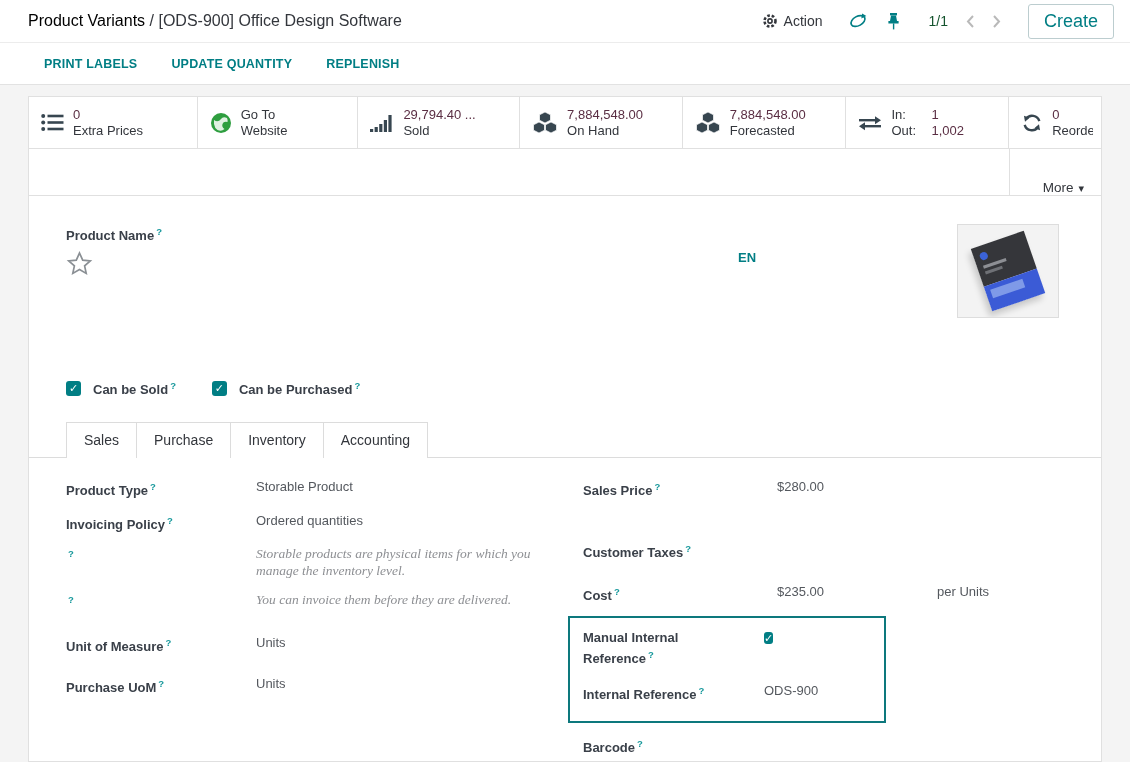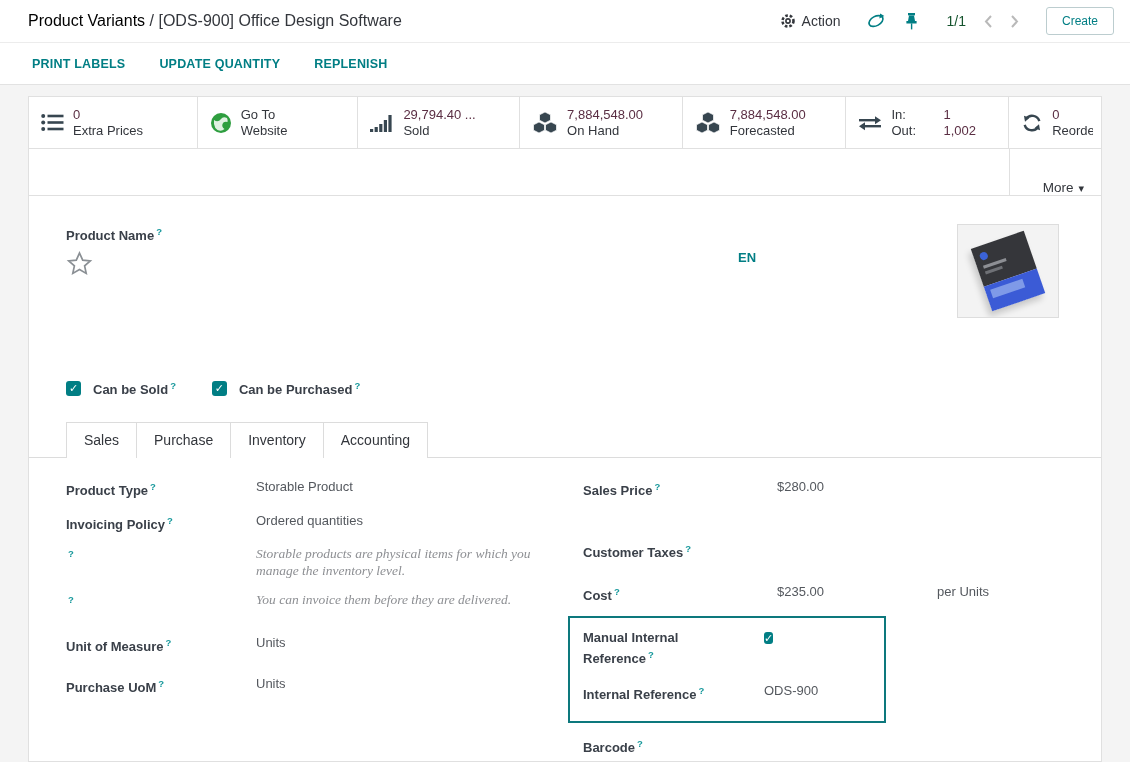--- a/index.html
+++ b/index.html
@@ -10,40 +10,40 @@
   .breadcrumb-bar { height:43px; background:#fff; display:flex; align-items:center; padding:0 16px 0 28px; border-bottom:1px solid #ececec; }
   .breadcrumb { font-size:16px; color:#33363c; white-space:nowrap; }
   .breadcrumb .bc-link { color:#000000; cursor:pointer; }
   .top-right { margin-left:auto; display:flex; align-items:center; }
   .action-menu { display:flex; align-items:center; gap:6px; color:#33363c; font-size:14px; cursor:pointer; }
   .icon-btn { display:inline-flex; align-items:center; justify-content:center; width:26px; height:26px; cursor:pointer; }
   .sync-btn { margin-left:22px; }
   .pin-btn { margin-left:10px; }
   .pager { margin-left:22px; font-size:14px; color:#14532d; }
   .chev { margin-left:10px; }
-  .btn-create { margin-left:18px; background:#fff; border:1px solid #bccdcf; color:#017e84; font-size:12px; padding:6px 15px; border-radius:3px; cursor:pointer; font-family:inherit; }
-
-  
-  .control-bar { height:42px; background:#fff; border-bottom:1px solid #e2e2e2; display:flex; align-items:center; gap:34px; padding-left:32px; }
+  .btn-create { margin-left:18px; background:#fff; border:1px solid #bccdcf; color:#017e84; font-size:18px; padding:6px 15px; border-radius:3px; cursor:pointer; font-family:inherit; }
+
+  
+  .control-bar { height:42px; background:#fff; border-bottom:1px solid #e2e2e2; display:flex; align-items:center; gap:34px; padding-left:44px; }
   .ctrl-btn { color:#017e84; font-weight:bold; font-size:12.5px; letter-spacing:.2px; cursor:pointer; background:none; border:none; font-family:inherit; }
 
   
   .content { padding-top:11px; height:677px; }
   .sheet { width:1074px; margin:0 auto; background:#fff; border:1px solid #e0e0e0; height:666px; position:relative; }
 
   
   .stat-row { display:flex; border-bottom:1px solid #e0e0e0; height:52px; }
   .stat-cell { display:flex; align-items:center; gap:9px; padding:0 8px 0 12px; border-right:1px solid #e0e0e0; cursor:pointer; overflow:hidden; }
   .stat-cell:last-child { border-right:none; }
   .stat-ico { flex:0 0 auto; display:flex; }
   .stat-txt { line-height:16px; font-size:13px; white-space:nowrap; overflow:hidden; }
   .stat-val { color:#5a2e43; }
   .stat-plain { color:#33363c; }
   .stat-lbl { color:#33363c; }
-  .io-grid { display:grid; grid-template-columns:30px auto; line-height:16px; column-gap:22px; }
+  .io-grid { display:grid; grid-template-columns:30px auto; line-height:16px; column-gap:10px; }
   .more-row { height:47px; border-bottom:1px solid #e0e0e0; display:flex; justify-content:flex-end; }
   .more-cell { width:92px; border-left:1px solid #e0e0e0; display:flex; align-items:flex-end; justify-content:center; gap:5px; color:#33363c; font-size:13.5px; cursor:pointer;padding-left:16px; }
   .caret { font-size:11px; color:#33363c; }
 
   
   .sheet-body { padding:30px 37px 0 37px; position:relative; }
   .fld-label { font-weight:bold; color:#3a4049; }
   sup.q { color:#16989b; font-size:9.5px; margin-left:2px; }
 
   .prod-header { position:relative; min-height:128px; }

